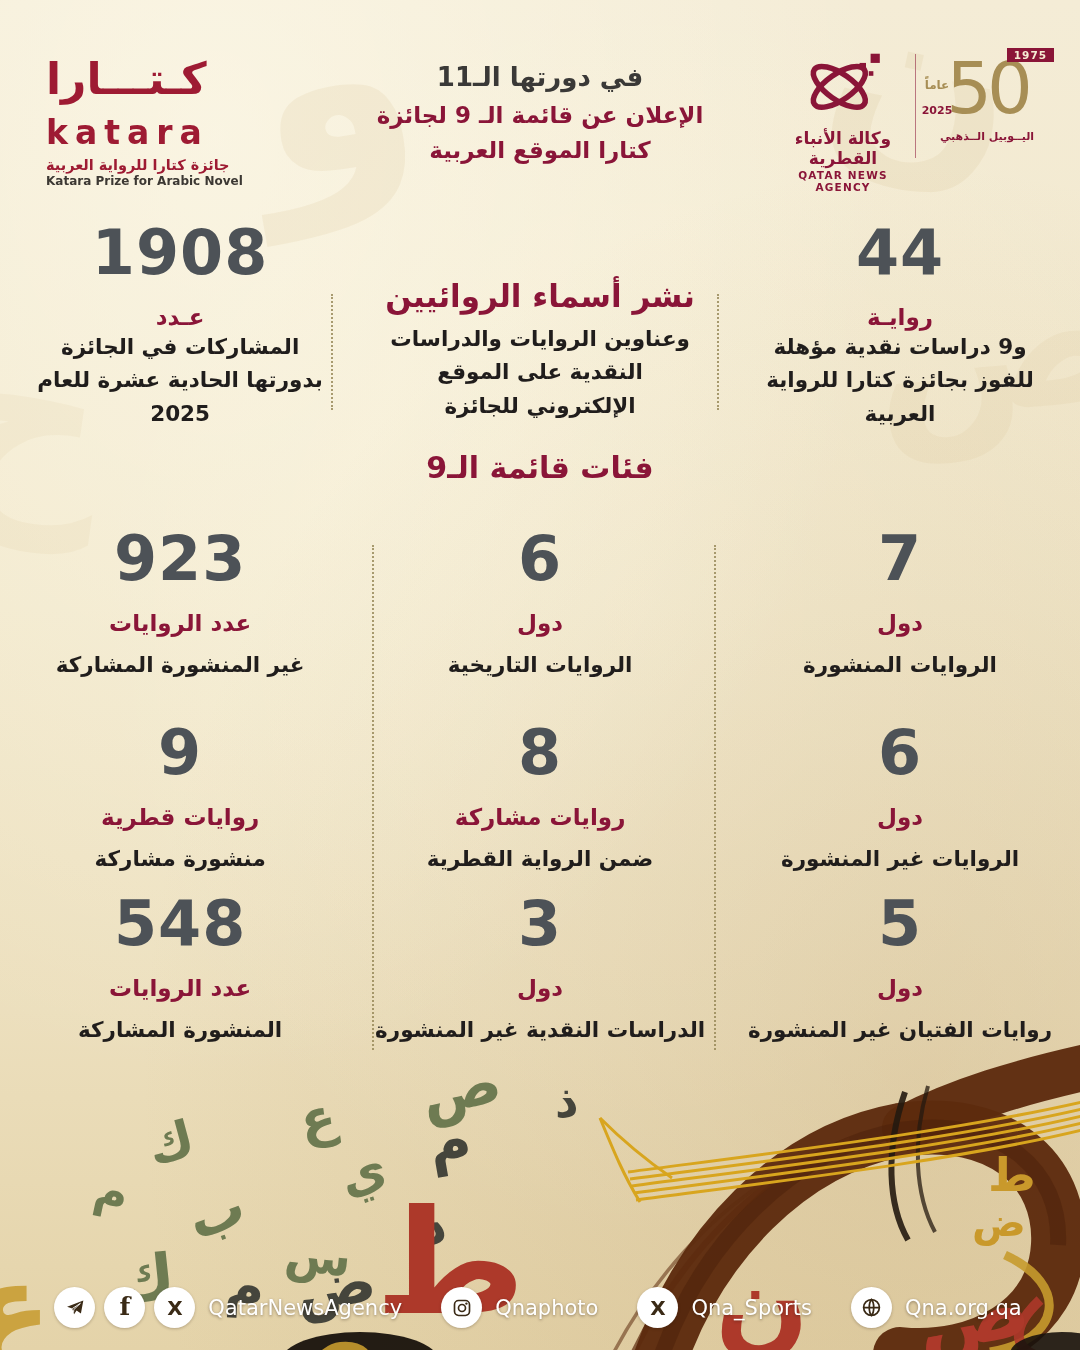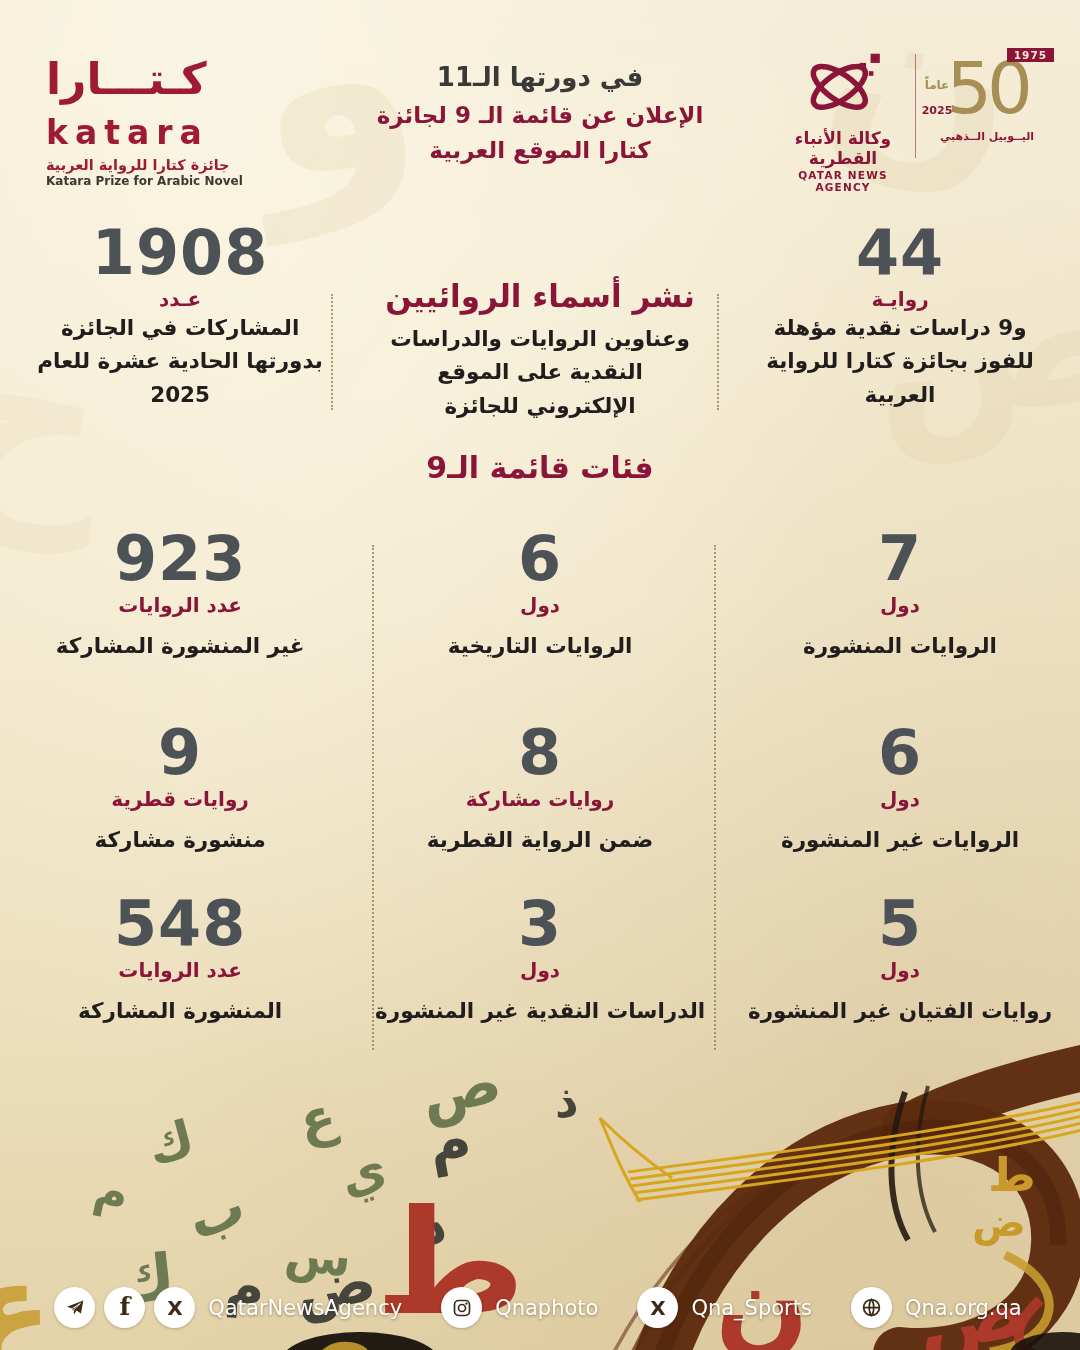--- a/index.html
+++ b/index.html
@@ -37,21 +37,21 @@
   .jub .chip{position:absolute;top:-2px;right:-8px;background:#8A1538;color:#f6ecd4;font-size:10.5px;font-weight:700;padding:1px 7px;letter-spacing:1px;}
   .jub .side{position:absolute;left:-12px;top:28px;text-align:center;width:42px;}
   .jub .word{font-size:12px;font-weight:700;color:#a78e55;}
   .jub .yr{font-size:11px;font-weight:700;color:#8A1538;margin-top:12px;}
   .jub .cap{font-size:11px;font-weight:700;color:#8A1538;margin-top:6px;direction:rtl;}
 
   
   .top-stats{position:absolute;top:222px;left:0;right:0;display:flex;direction:rtl;z-index:2;}
   .ts-col{width:33.33%;text-align:center;}
   .num{font-size:62px;font-weight:700;color:#4d5257;line-height:1;letter-spacing:1px;}
-  .unit{font-size:20px;font-weight:700;color:#8A1538;margin-top:3px;}
+  .unit{font-size:23px;font-weight:700;color:#8A1538;margin-top:20px;}
   .desc{font-size:21.5px;font-weight:700;color:#201d1c;line-height:1.55;padding:0 34px;}
   .ts-mid{padding-top:56px;}
   .ts-mid .mtitle{font-size:31px;font-weight:700;color:#8A1538;}
   .ts-mid .desc{margin-top:8px;padding:0 20px;}
 
   .sep{position:absolute;width:0;border-left:2px dotted rgba(148,132,84,.8);z-index:2;}
   .sep-a{left:331px;top:294px;height:116px;}
   .sep-b{left:717px;top:294px;height:116px;}
   .sep-c{left:372px;top:545px;height:505px;}
   .sep-d{left:714px;top:545px;height:505px;}

